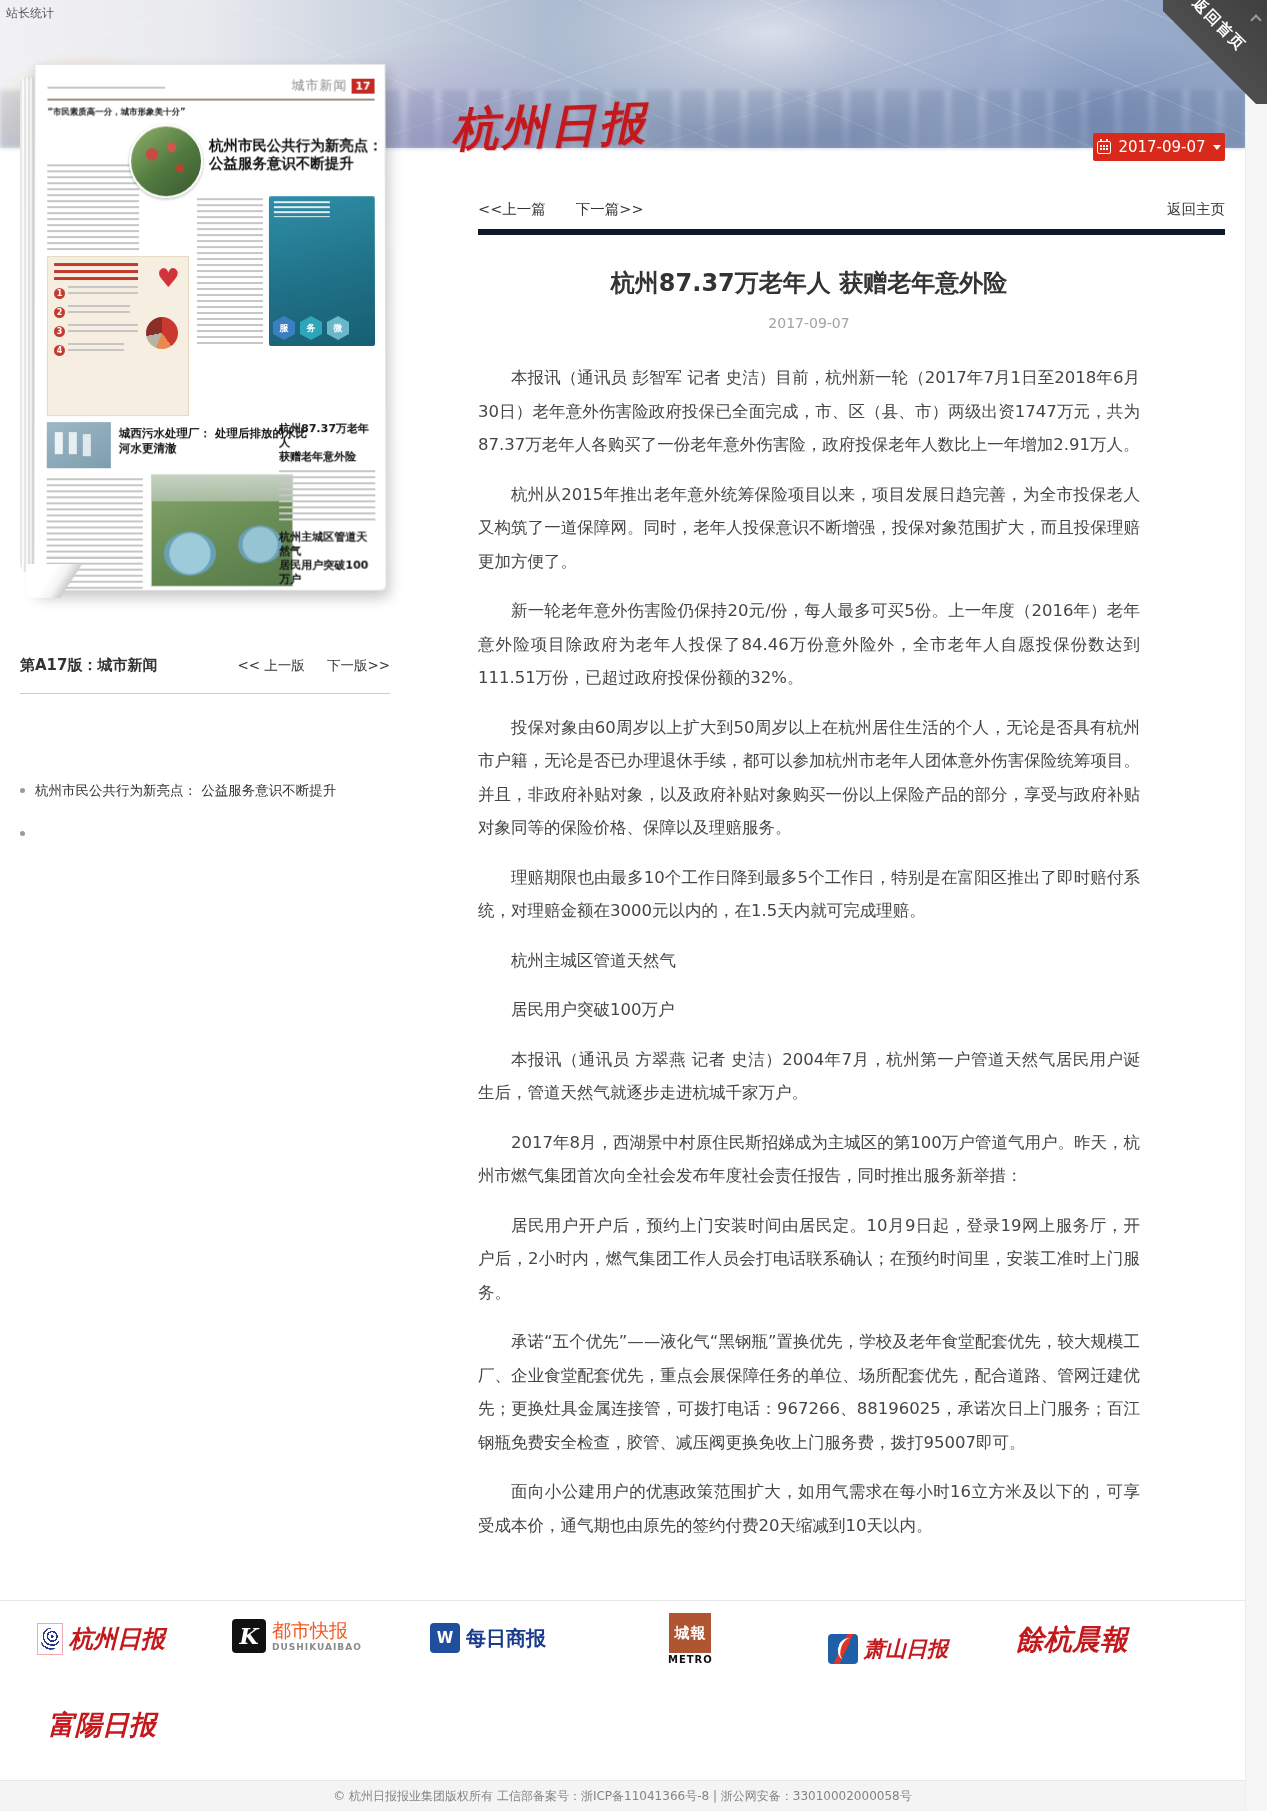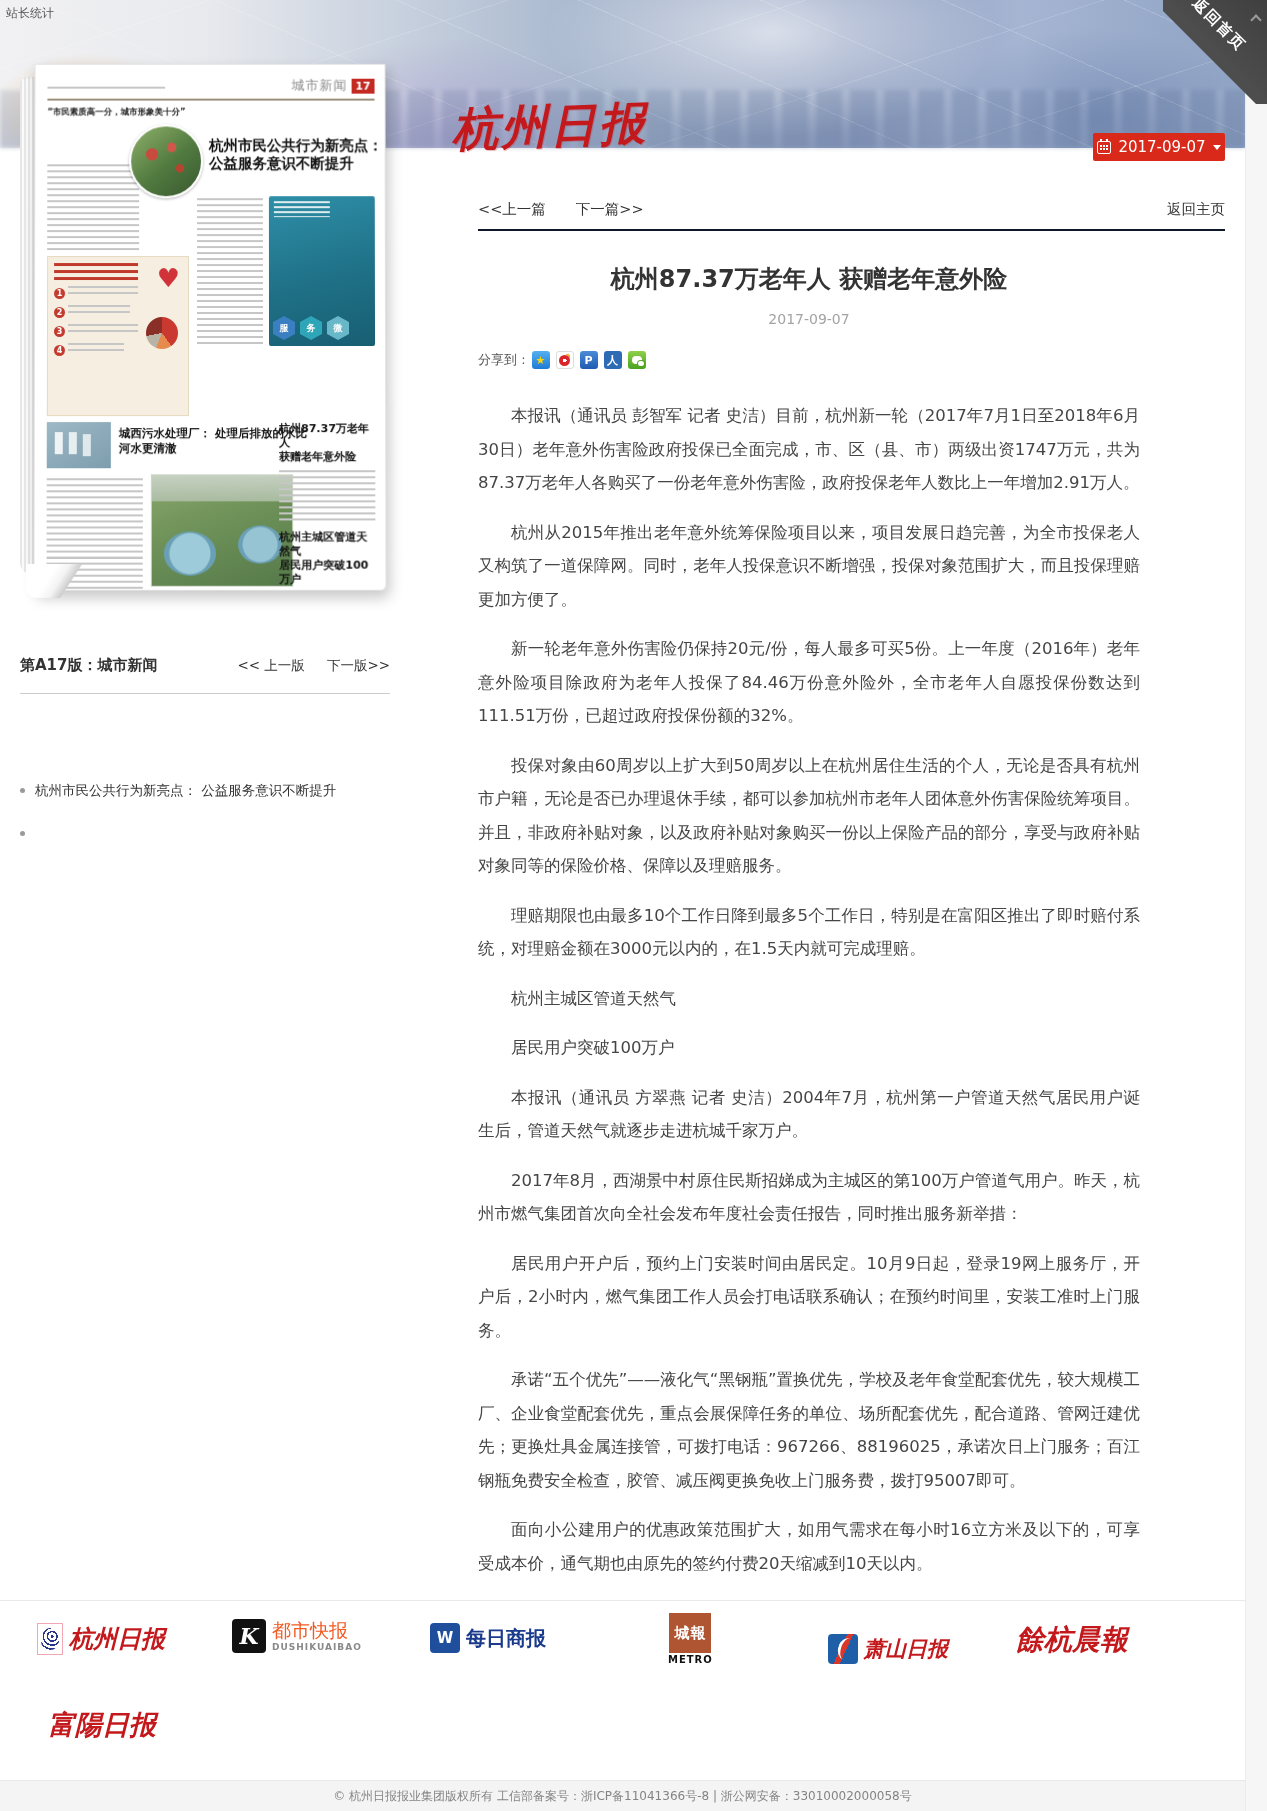--- a/index.html
+++ b/index.html
@@ -52,21 +52,21 @@
   .date-btn { position:absolute; left:1093px; top:133px; width:132px; height:28px; border-radius:2px;
     display:flex; align-items:center; justify-content:center; gap:7px; color:#fff; font-size:15px; z-index:6; cursor:pointer; }
   .cal-icon { position:relative; width:14px; height:13px; border:1px solid #fff; border-radius:2px; }
   .cal-icon:before { content:""; position:absolute; left:2px; top:-3px; width:2px; height:3px; background:#fff; box-shadow:6px 0 0 #fff; }
   .cal-icon:after { content:""; position:absolute; left:2px; top:3px; width:2px; height:2px; background:#fff;
     box-shadow:3px 0 0 #fff,6px 0 0 #fff,0 3px 0 #fff,3px 3px 0 #fff,6px 3px 0 #fff; }
   .caret-down { width:0; height:0; border-left:4px solid transparent; border-right:4px solid transparent; border-top:5px solid #fff; }
 
   
   .main-col { position:absolute; left:478px; top:200px; width:747px; z-index:4; }
-  .nav-row { display:flex; justify-content:space-between; align-items:flex-end; padding-bottom:10px; border-bottom:2px solid #0f172a; }
+  .nav-row { display:flex; justify-content:space-between; align-items:flex-end; padding-bottom:10px; border-bottom:6px solid #0f172a; }
   .nav-left { display:flex; gap:30px; }
   .nav-row a { font-size:14.5px; color:#333; text-decoration:none; cursor:pointer; }
   .article { width:662px; }
   .art-title { margin-top:32px; text-align:center; font-size:24px; font-weight:bold; color:#333; }
   .art-date { margin-top:16px; text-align:center; font-size:14px; color:#a3a3a3; }
   .share-row { margin-top:24px; display:flex; align-items:center; gap:6px; font-size:13px; color:#555; }
   .sicon { width:18px; height:18px; border-radius:3px; display:flex; align-items:center; justify-content:center;
     font-size:11px; font-weight:bold; color:#fff; cursor:pointer; position:relative; }
   .ic-qzone { background:linear-gradient(#54b0ef,#1e7bd6); color:#ffd400; }
   .ic-weibo { background:#fff; border:1px solid #ddd; }
@@ -302,32 +302,20 @@
         <a>&lt;&lt;上一篇</a>
         <a>下一篇&gt;&gt;</a>
       </div>
       <a>返回主页</a>
     </div>
 
     <div class="article">
       <h1 class="art-title">杭州87.37万老年人 获赠老年意外险</h1>
       <div class="art-date">2017-09-07</div>
 
-      <div class="share-row">
-        <span>分享到 :</span>
-        <span class="sicon ic-qzone">★</span>
-        <span class="sicon ic-weibo">
-            <b></b>
-          </span>
-        <span class="sicon ic-pengyou">P</span>
-        <span class="sicon ic-renren">人</span>
-        <span class="sicon ic-wechat">
-            <i></i>
-          </span>
-      </div>
 
       <div class="body-text">
         <p>本报讯（通讯员 彭智军 记者 史洁）目前，杭州新一轮（2017年7月1日至2018年6月30日）老年意外伤害险政府投保已全面完成，市、区（县、市）两级出资1747万元，共为87.37万老年人各购买了一份老年意外伤害险，政府投保老年人数比上一年增加2.91万人。</p>
         <p>杭州从2015年推出老年意外统筹保险项目以来，项目发展日趋完善，为全市投保老人又构筑了一道保障网。同时，老年人投保意识不断增强，投保对象范围扩大，而且投保理赔更加方便了。</p>
         <p>新一轮老年意外伤害险仍保持20元/份，每人最多可买5份。上一年度（2016年）老年意外险项目除政府为老年人投保了84.46万份意外险外，全市老年人自愿投保份数达到111.51万份，已超过政府投保份额的32%。</p>
         <p>投保对象由60周岁以上扩大到50周岁以上在杭州居住生活的个人，无论是否具有杭州市户籍，无论是否已办理退休手续，都可以参加杭州市老年人团体意外伤害保险统筹项目。并且，非政府补贴对象，以及政府补贴对象购买一份以上保险产品的部分，享受与政府补贴对象同等的保险价格、保障以及理赔服务。</p>
         <p>理赔期限也由最多10个工作日降到最多5个工作日，特别是在富阳区推出了即时赔付系统，对理赔金额在3000元以内的，在1.5天内就可完成理赔。</p>
         <p>杭州主城区管道天然气</p>
         <p>居民用户突破100万户</p>
         <p>本报讯（通讯员 方翠燕 记者 史洁）2004年7月，杭州第一户管道天然气居民用户诞生后，管道天然气就逐步走进杭城千家万户。</p>

